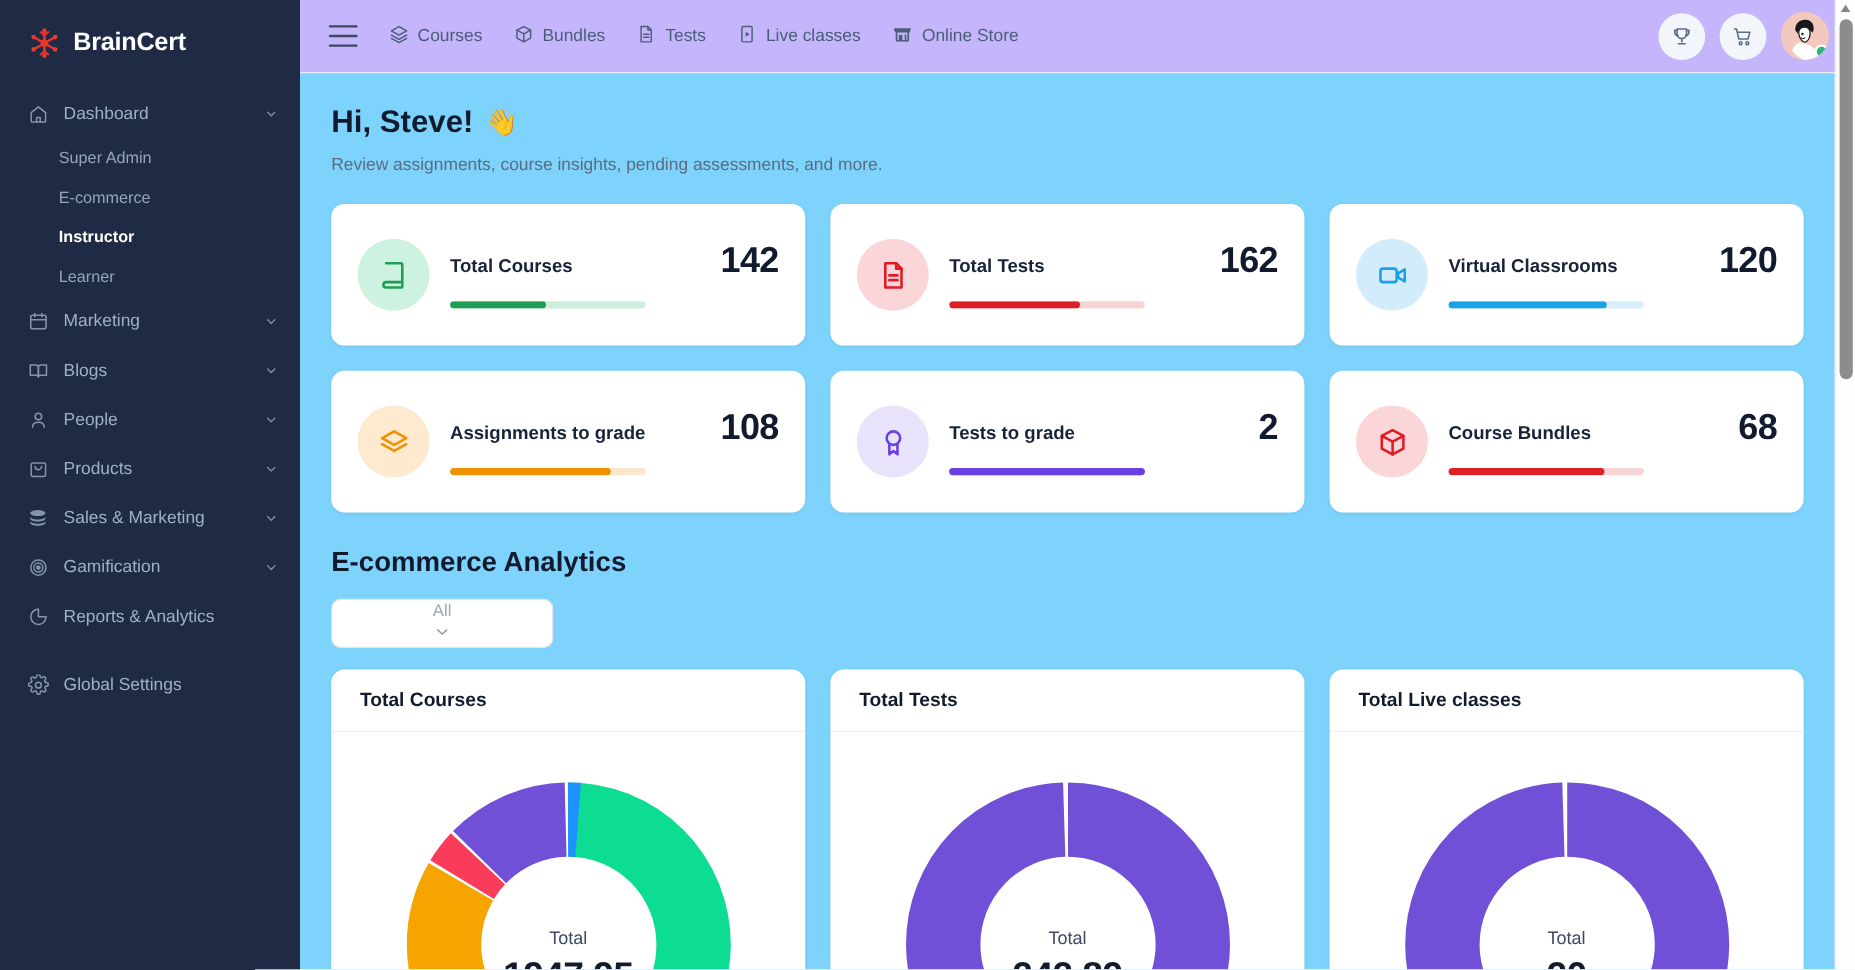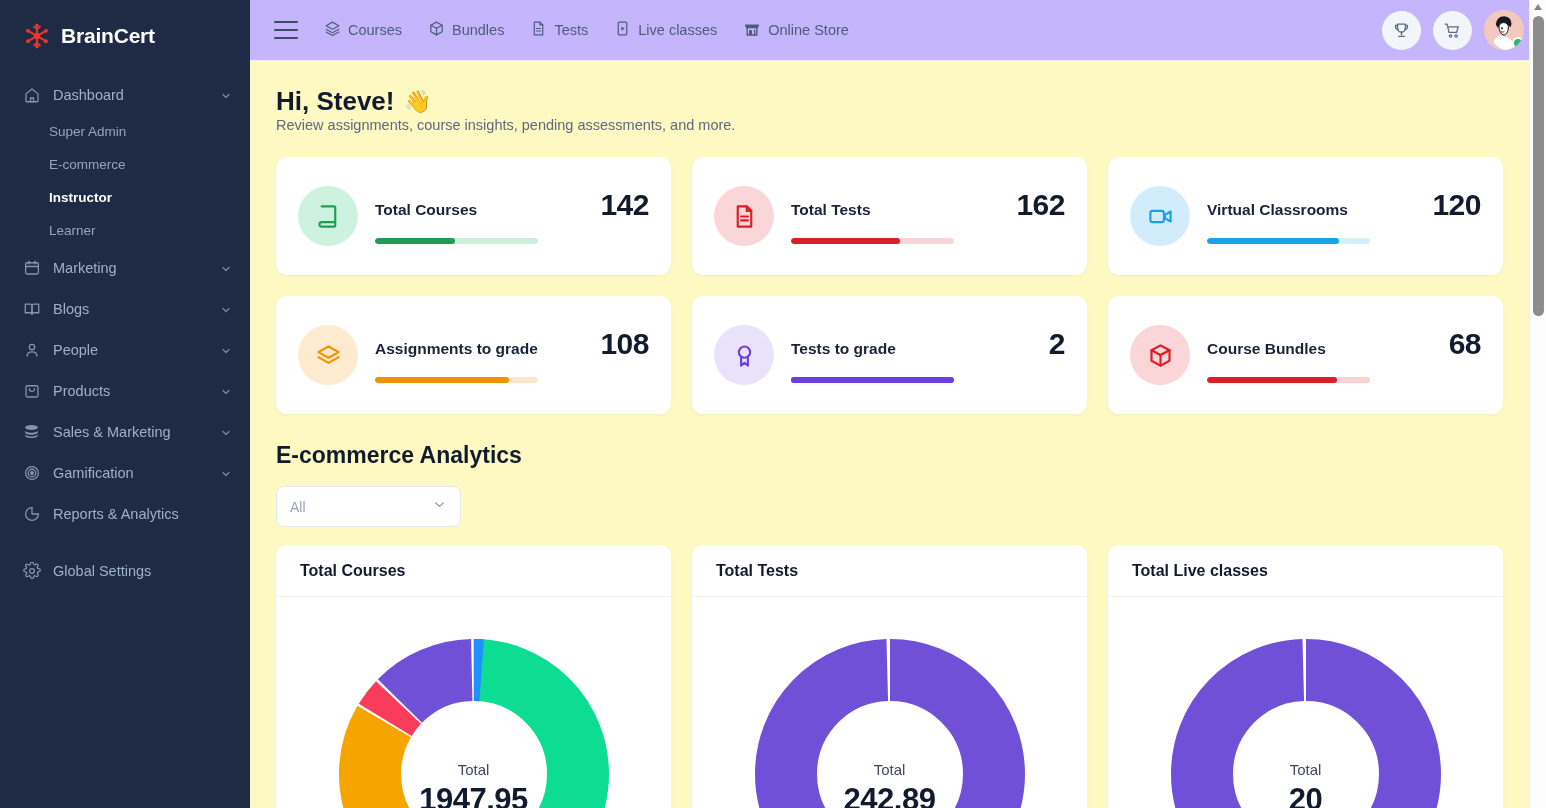--- a/index.html
+++ b/index.html
@@ -103,32 +103,32 @@
     position: absolute; right: 0px; bottom: 1px;
     width: 12px; height: 12px; border-radius: 50%;
     background: #2bb673; border: 2px solid #ffffff;
     z-index: 3;
   }
 
   
   .content {
     position: absolute; top: 61px; left: 0;
     right: 17px; bottom: 0;
-    background: #fef9c3;
+    background: #7dd3fc;
     padding: 0 26px 0 26px;
     overflow: hidden;
   }
   .greeting { padding-top: 25px; }
   .greet-title {
     font-size: 26px; font-weight: bold; color: #121b2e;
     display: flex; align-items: center; gap: 10px;
   }
   .wave { font-size: 22px; }
   .greet-sub {
-    font-size: 14.5px; color: #5d6a80;
+    margin-top: 13px; font-size: 14.5px; color: #5d6a80;
   }
 
   
   .stat-grid {
     display: grid; grid-template-columns: repeat(3, 1fr);
     gap: 21px; margin-top: 24px;
   }
   .stat-card {
     background: #ffffff; border-radius: 11px;
     height: 118px; padding: 0 22px;
@@ -160,21 +160,21 @@
 
   
   .section-title {
     font-size: 23px; font-weight: bold; color: #121b2e;
     margin-top: 28px;
   }
   .select-box {
     margin-top: 17px; width: 185px; height: 41px;
     background: #ffffff; border: 1px solid #e2e7ef;
     border-radius: 8px; display: flex; align-items: center;
-    padding: 0 13px; cursor: pointer;
+    padding: 0 13px; cursor: pointer; flex-direction: column;
   }
   .select-val { flex: 1 1 auto; font-size: 14px; color: #9aa6ba; }
   .select-caret { color: #8c9ab0; }
 
   .chart-grid {
     display: grid; grid-template-columns: repeat(3, 1fr);
     gap: 21px; margin-top: 18px;
   }
   .chart-card {
     background: #ffffff; border-radius: 11px;

